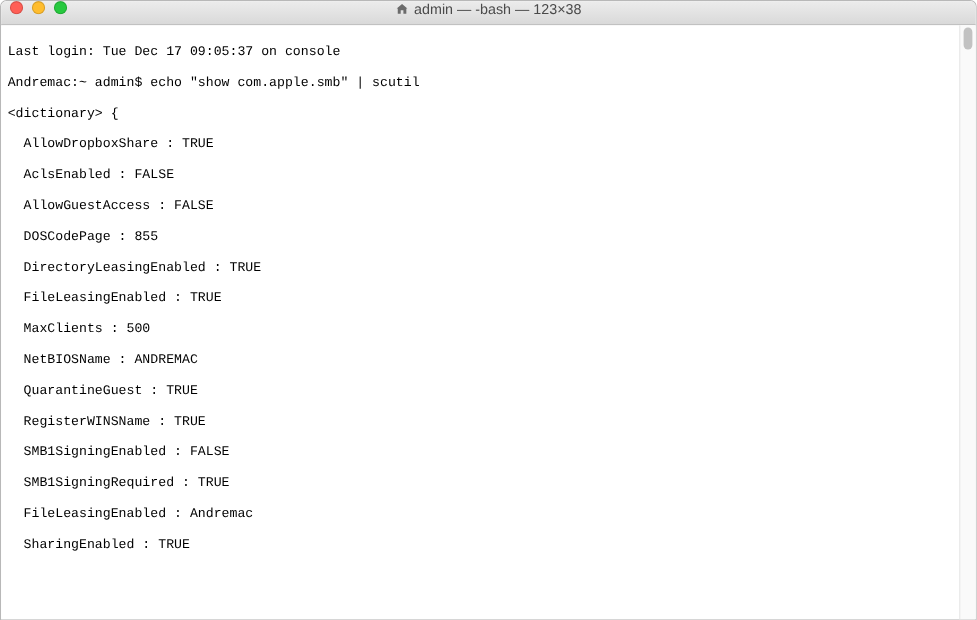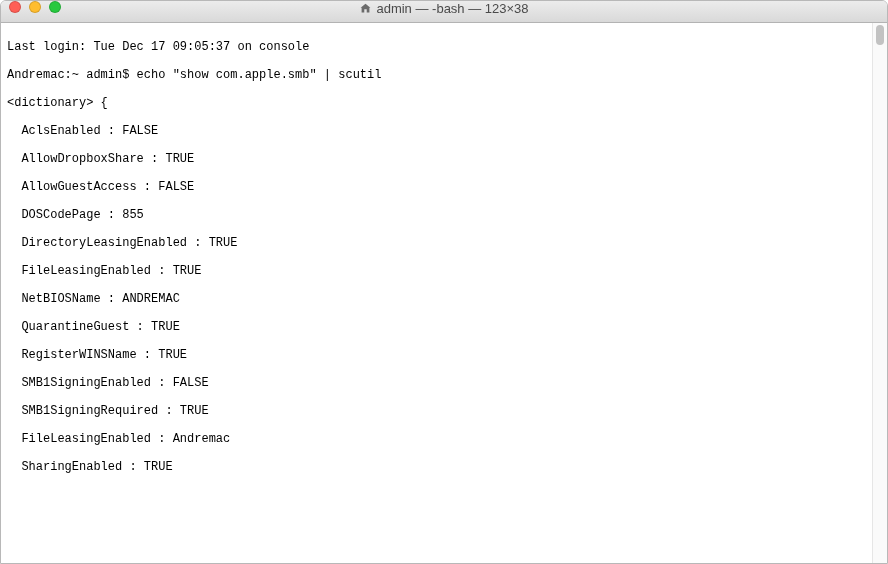--- a/index.html
+++ b/index.html
@@ -116,26 +116,27 @@
       </span>
       <span>admin — -bash — 123×38</span>
     </div>
   </div>
 
   <div class="terminal-body">
     <div class="terminal-content">
 <div>Last login: Tue Dec 17 09:05:37 on console</div>
 <div>Andremac:~ admin$ echo "show com.apple.smb" | scutil</div>
 <div>&lt;dictionary&gt; {</div>
+<div>  AllowDropboxShare : TRUE</div>
 <div>  AclsEnabled : FALSE</div>
-<div>  AllowDropboxShare : TRUE</div>
 <div>  AllowGuestAccess : FALSE</div>
 <div>  DOSCodePage : 855</div>
 <div>  DirectoryLeasingEnabled : TRUE</div>
 <div>  FileLeasingEnabled : TRUE</div>
+<div>  MaxClients : 500</div>
 <div>  NetBIOSName : ANDREMAC</div>
 <div>  QuarantineGuest : TRUE</div>
 <div>  RegisterWINSName : TRUE</div>
 <div>  SMB1SigningEnabled : FALSE</div>
 <div>  SMB1SigningRequired : TRUE</div>
 <div>  FileLeasingEnabled : Andremac</div>
 <div>  SharingEnabled : TRUE</div>
 
 
 

